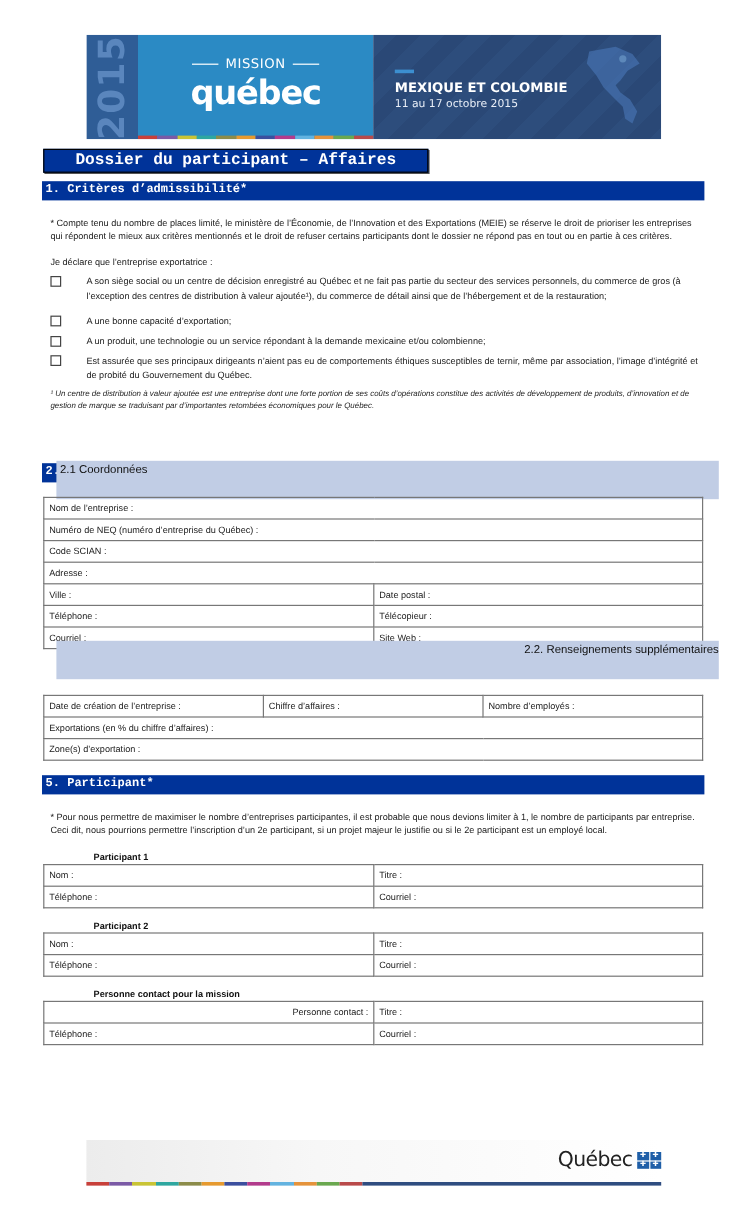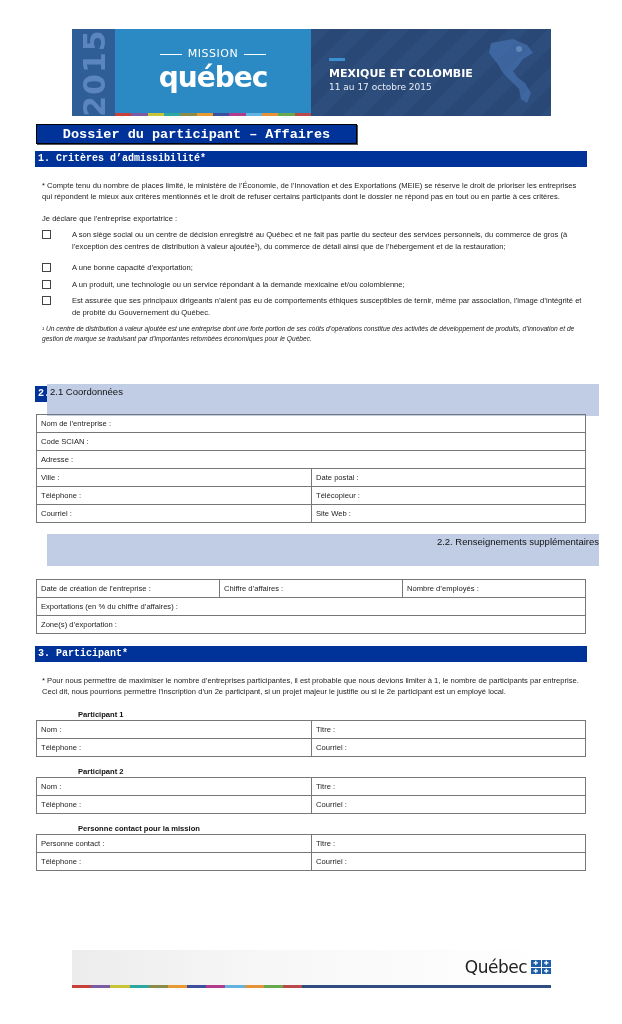--- a/index.html
+++ b/index.html
@@ -111,20 +111,23 @@
 
 <div class="section-bar" style="top:355px;margin-top:31px;">2. Présentation de la société</div>
 <div class="sub-bar" style="top:384px;">2.1  Coordonnées</div>
 
 <table class="form" style="top:414px;">
   <tbody>
       <tr>
         <td colspan="2">Nom de l’entreprise :</td>
       </tr>
   <tr>
+        <td colspan="2">Numéro de NEQ (numéro d’entreprise du Québec) :</td>
+      </tr>
+  <tr>
         <td colspan="2">Code SCIAN :</td>
       </tr>
   <tr>
         <td colspan="2">Adresse :</td>
       </tr>
   <tr>
         <td style="width:275px;">Ville :</td>
         <td>Date postal :</td>
       </tr>
   <tr>
@@ -149,21 +152,21 @@
   </tr>
   <tr>
         <td colspan="3">Exportations (en % du chiffre d’affaires) :</td>
       </tr>
   <tr>
         <td colspan="3">Zone(s) d’exportation :</td>
       </tr>
 </tbody>
   </table>
 
-<div class="section-bar" style="top:646px;">3. Participant*</div>
+<div class="section-bar" style="top:646px;">5. Participant*</div>
 <div class="para" style="top:675px;">* Pour nous permettre de maximiser le nombre d’entreprises participantes, il est probable que nous devions limiter à 1, le nombre de participants par entreprise. Ceci dit, nous pourrions permettre l’inscription d’un 2e participant, si un projet majeur le justifie ou si le 2e participant est un employé local.</div>
 
 <div class="grp-label" style="top:710px;">Participant 1</div>
 <table class="form" style="top:720px;">
   <tbody>
       <tr>
         <td style="width:275px;">Nom :</td>
         <td>Titre :</td>
       </tr>
   <tr>
@@ -184,21 +187,21 @@
         <td>Téléphone :</td>
         <td>Courriel :</td>
       </tr>
 </tbody>
   </table>
 
 <div class="grp-label" style="top:824px;">Personne contact pour la mission</div>
 <table class="form" style="top:834px;">
   <tbody>
       <tr>
-        <td style="width:275px;">Personne contact :</td>
+        <td style="width:275px;text-align:right;">Personne contact :</td>
         <td>Titre :</td>
       </tr>
   <tr>
         <td>Téléphone :</td>
         <td>Courriel :</td>
       </tr>
 </tbody>
   </table>
 
 <div class="footer">

